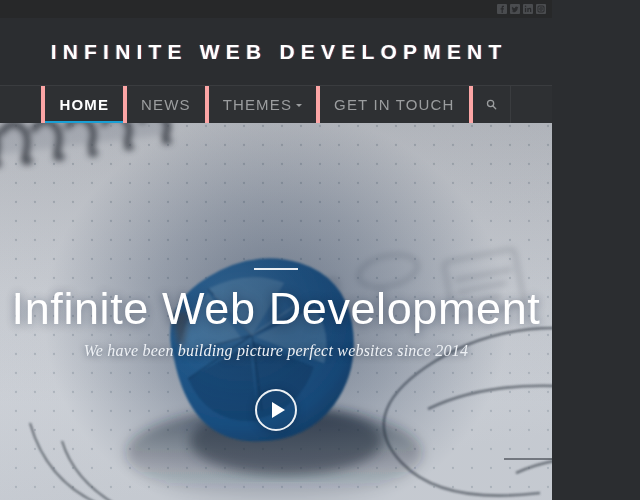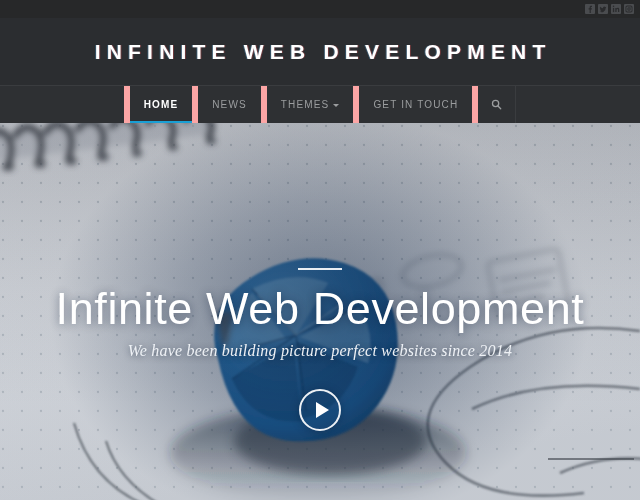--- a/index.html
+++ b/index.html
@@ -4,21 +4,21 @@
 <title>Infinite Web Development</title>
 <style>
   * { box-sizing: border-box; margin: 0; padding: 0; }
   html, body {
     width: 640px; height: 500px;
     overflow: hidden;
     background: #2b2d30;
     font-family: "Liberation Sans", sans-serif;
   }
 
-  .page { position: relative; width: 640px; height: 500px; overflow: hidden; }
+  .page { position: relative; width: 552px; height: 500px; overflow: hidden; }
 
   
   .topbar {
     height: 18px;
     background: #272829;
     display: flex;
     align-items: center;
     justify-content: flex-end;
     padding-right: 6px;
   }
@@ -61,25 +61,25 @@
     border-top: 1px solid #3a3c3f;
   }
   .nav-inner { display: flex; align-items: stretch; }
   .nav-item {
     position: relative;
     display: flex;
     align-items: center;
     justify-content: center;
     padding: 0 14px;
     color: #9b9d9f;
-    font-size: 10px;
+    font-size: 15px;
     letter-spacing: 1.15px;
     text-transform: uppercase;
     white-space: nowrap;
-    border-left: 6px solid #fca5a5;
+    border-left: 4px solid #fca5a5;
     cursor: pointer;
     user-select: none;
   }
   .nav-item:last-child { border-right: 1px solid #3a3c3f; }
   .nav-item.active { color: #ffffff; font-weight: bold; }
   .nav-item.active::after {
     content: "";
     position: absolute;
     left: 0; right: 0; bottom: -1px;
     height: 3px;

